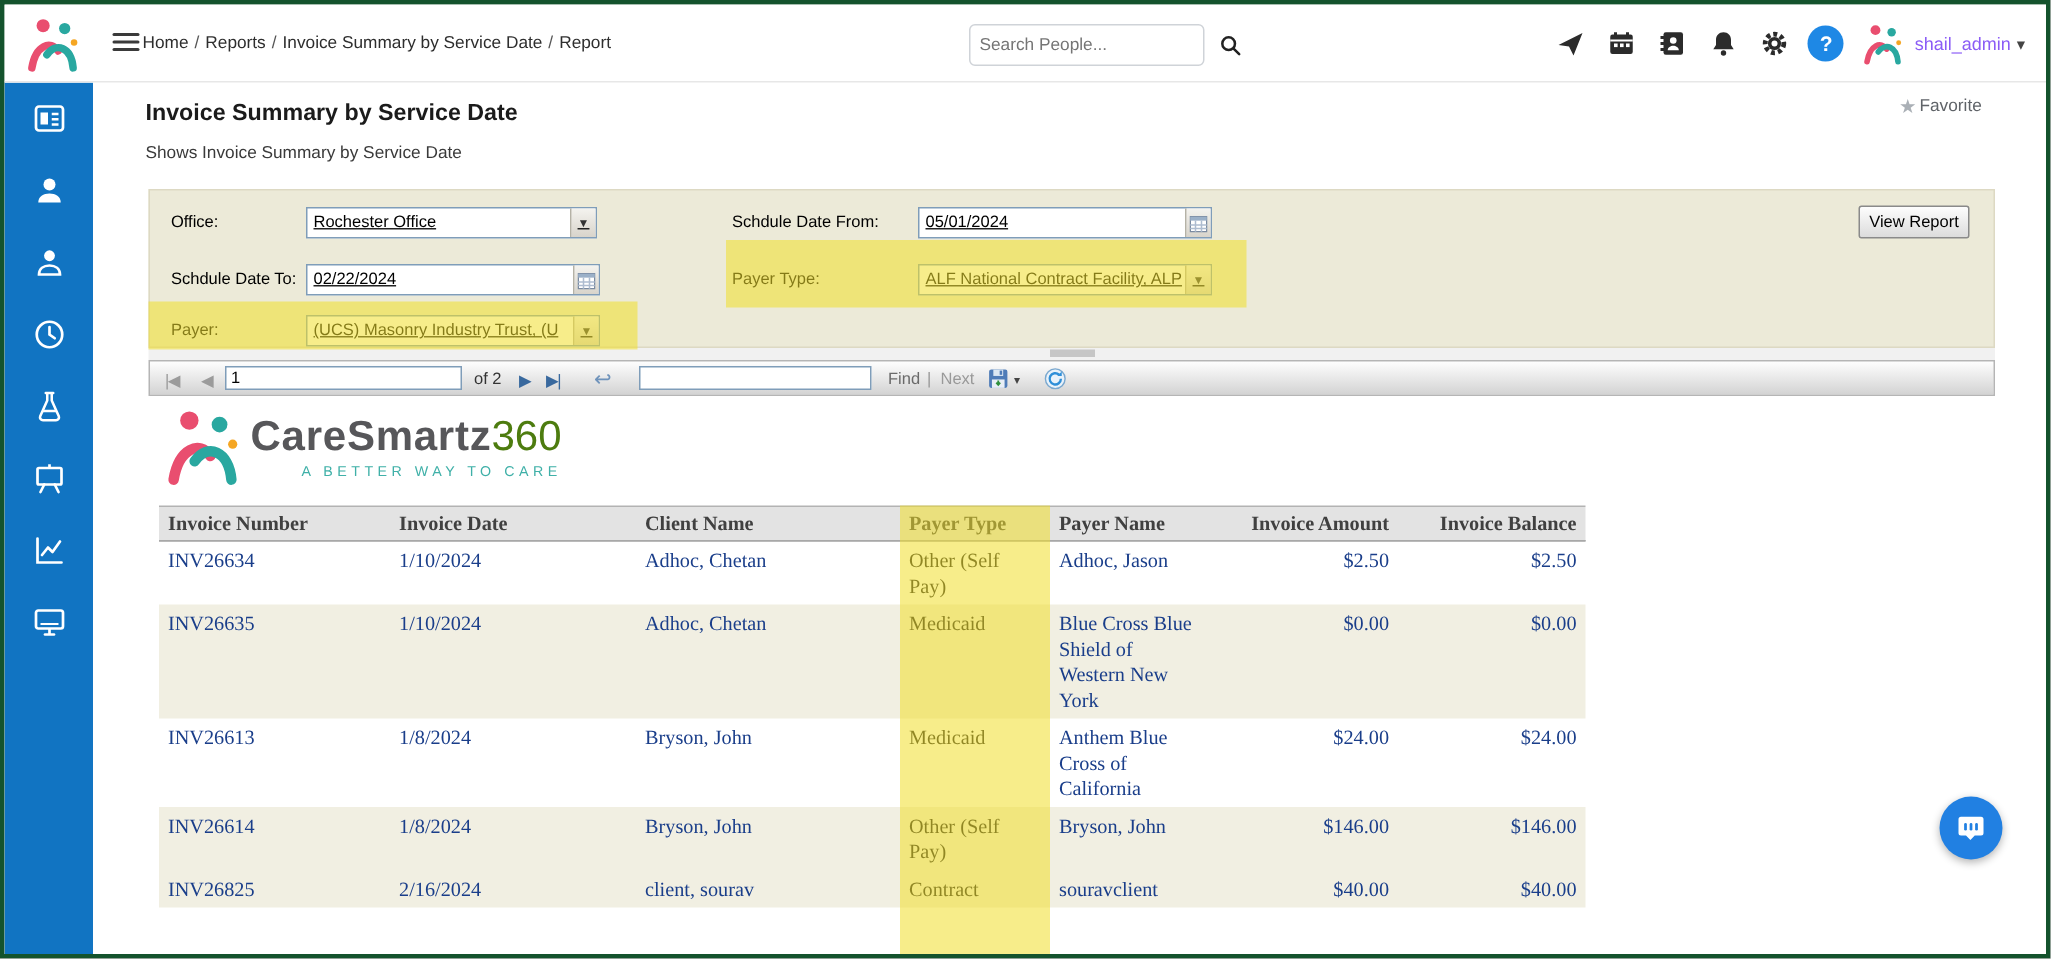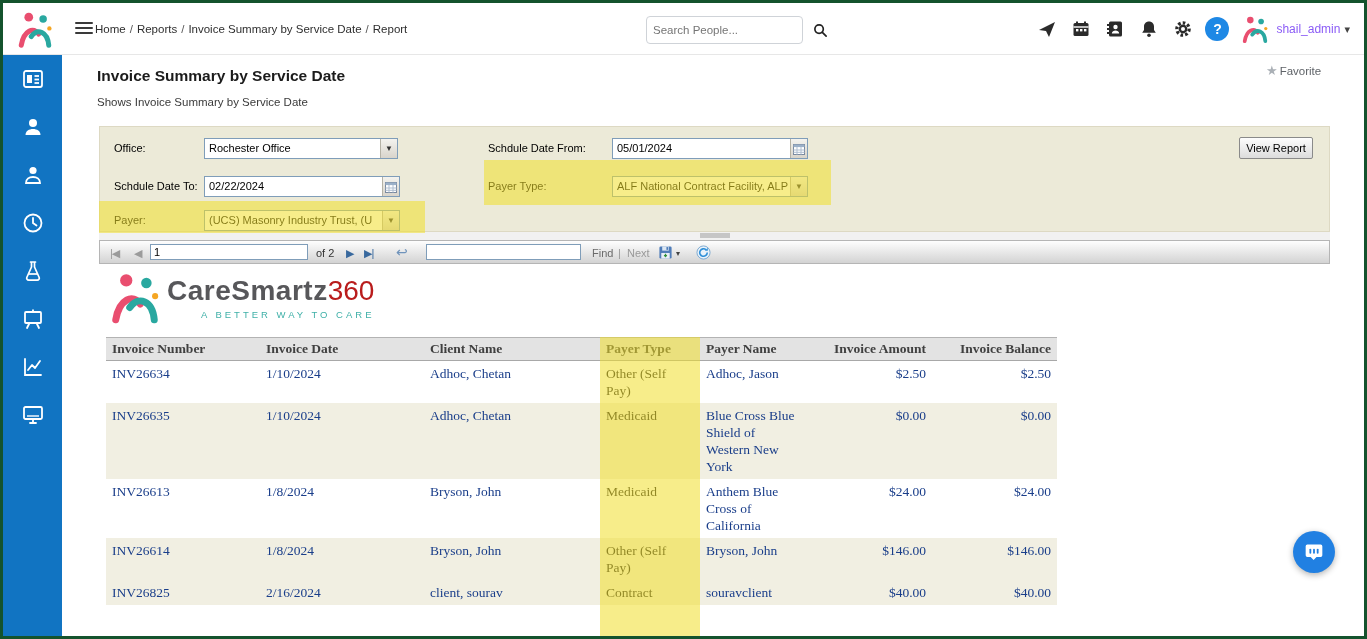--- a/index.html
+++ b/index.html
@@ -33,21 +33,21 @@
 
   
   .page-title { position:absolute; left:94px; top:64px; font-size:15.5px; font-weight:bold; color:#1b1b1b; }
   .page-sub { position:absolute; left:94px; top:93px; font-size:11.5px; color:#3a3a3a; }
   .favorite { position:absolute; left:1263px; top:60px; font-size:11.5px; color:#5f6368; cursor:pointer; display:flex; align-items:center; }
   .favorite .star { color:#aab0b6; font-size:13px; margin-right:2px; }
 
   
   .panel { position:absolute; left:96px; top:123px; width:1231px; height:106px; background:#ecead8; border:1px solid #ddd9c3; }
   .flabel { position:absolute; font-size:11px; color:#000; }
-  .wsel { position:absolute; height:21px; background:#fff; border:1px solid #7f9db9; display:flex; align-items:stretch; cursor:pointer; }
+  .wsel { position:absolute; height:21px; background:#fff; border:1px solid #7f9db9; display:flex; align-items:stretch; cursor:pointer;text-decoration:underline; }
   .wsel .txt { flex:1; font-size:11px; padding:3px 4px 0 4px; white-space:nowrap; overflow:hidden; color:#000; }
   .wsel .btn { width:17px; background:linear-gradient(#f4f3ef,#d8d4cb); border-left:1px solid #b5b2a6; display:flex; align-items:center; justify-content:center; font-size:8px; color:#333; }
   .caldrop { display:flex; align-items:center; justify-content:center; }
   .viewreport { position:absolute; left:1139px; top:10px; width:74px; height:22px; background:linear-gradient(#fdfdfd,#dcdcdc); border:1px solid #8a8a8a; border-radius:2px; font-size:11px; color:#000; display:flex; align-items:center; justify-content:center; cursor:pointer; font-family:"Liberation Sans",sans-serif; }
 
   
   .splitter { position:absolute; left:96px; top:229px; width:1231px; height:8px; background:#f1f1f1; }
   .splitter .handle { position:absolute; left:601px; top:1px; width:30px; height:5px; background:#c6c6c6; cursor:row-resize; }
   .rtoolbar { position:absolute; left:96px; top:237px; width:1231px; height:24px; background:linear-gradient(#fefefe,#d3d3d3); border:1px solid #b5b5b5; z-index:10; }
   .tb { position:absolute; font-size:11px; }
@@ -56,21 +56,21 @@
   .pg-en { color:#39699e; }
   .tb-input { position:absolute; height:16px; border:1px solid #7f9db9; font-size:11px; padding:0 3px; font-family:"Liberation Sans",sans-serif; color:#000; }
   .findlink { cursor:pointer; color:#6a6a6a; }
 
   
   .brand { position:absolute; left:104px; top:266px; display:flex; }
   .brand-logo { width:56px; height:56px; }
   .brand-texts { margin-left:4px; padding-top:6px; }
   .brand-line { display:flex; align-items:baseline; }
   .brand-name { font-size:28px; font-weight:bold; color:#57575a; letter-spacing:0.5px; }
-  .brand-360 { font-size:28px; font-weight:300; color:#b91c1c; }
+  .brand-360 { font-size:28px; font-weight:300; color:#4d7c0f; }
   .brand-tag { margin-left:34px; margin-top:2px; font-size:9.5px; letter-spacing:3px; color:#3fb0a8; }
 
   table.report { position:absolute; left:103px; top:334px; width:951px; border-collapse:collapse; table-layout:fixed; font-family:"Liberation Serif","DejaVu Serif",serif; }
   table.report th { background:#e3e3e3; border-top:1px solid #b3b3b3; border-bottom:1px solid #a8a8a8; font-size:13.5px; color:#404040; text-align:left; padding:3px 6px; height:21px; font-weight:bold; }
   table.report th.r { text-align:right; }
   table.report td { vertical-align:top; font-size:13.5px; line-height:17px; padding:4px 6px; color:#1a3e8a; }
   table.report td.r { text-align:right; }
   table.report td.dark { color:#1e1e1e; }
   table.report tr.alt td { background:#f1efe2; }
   .wrapnarrow { display:inline-block; max-width:80px; }

